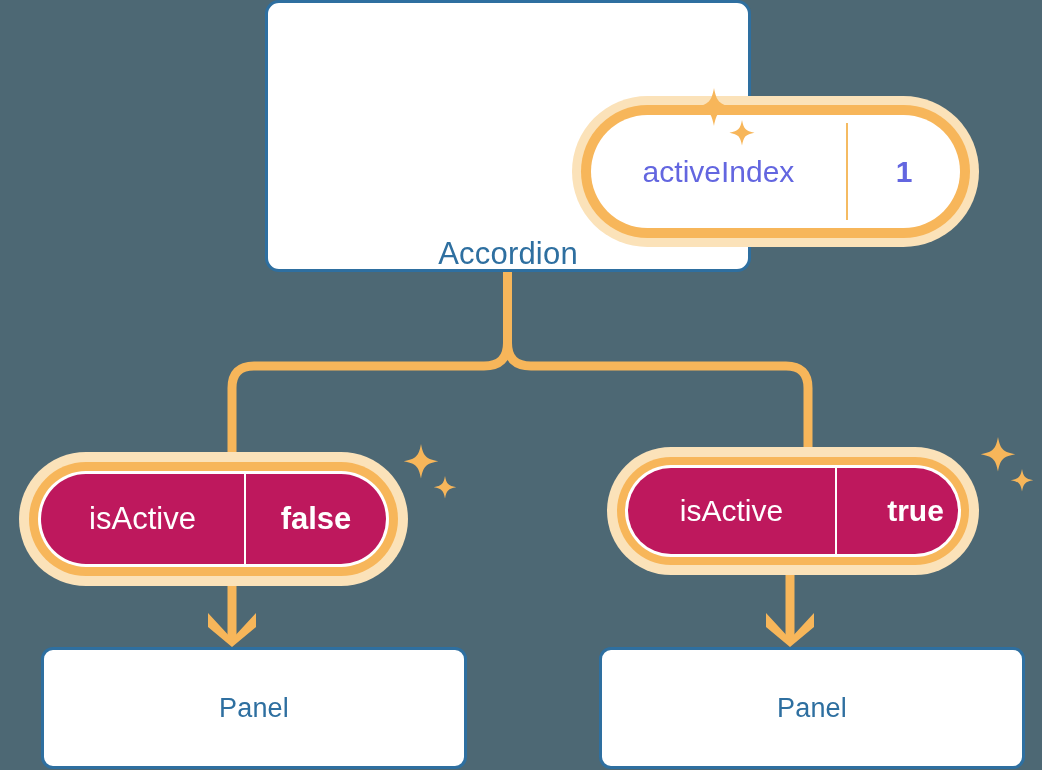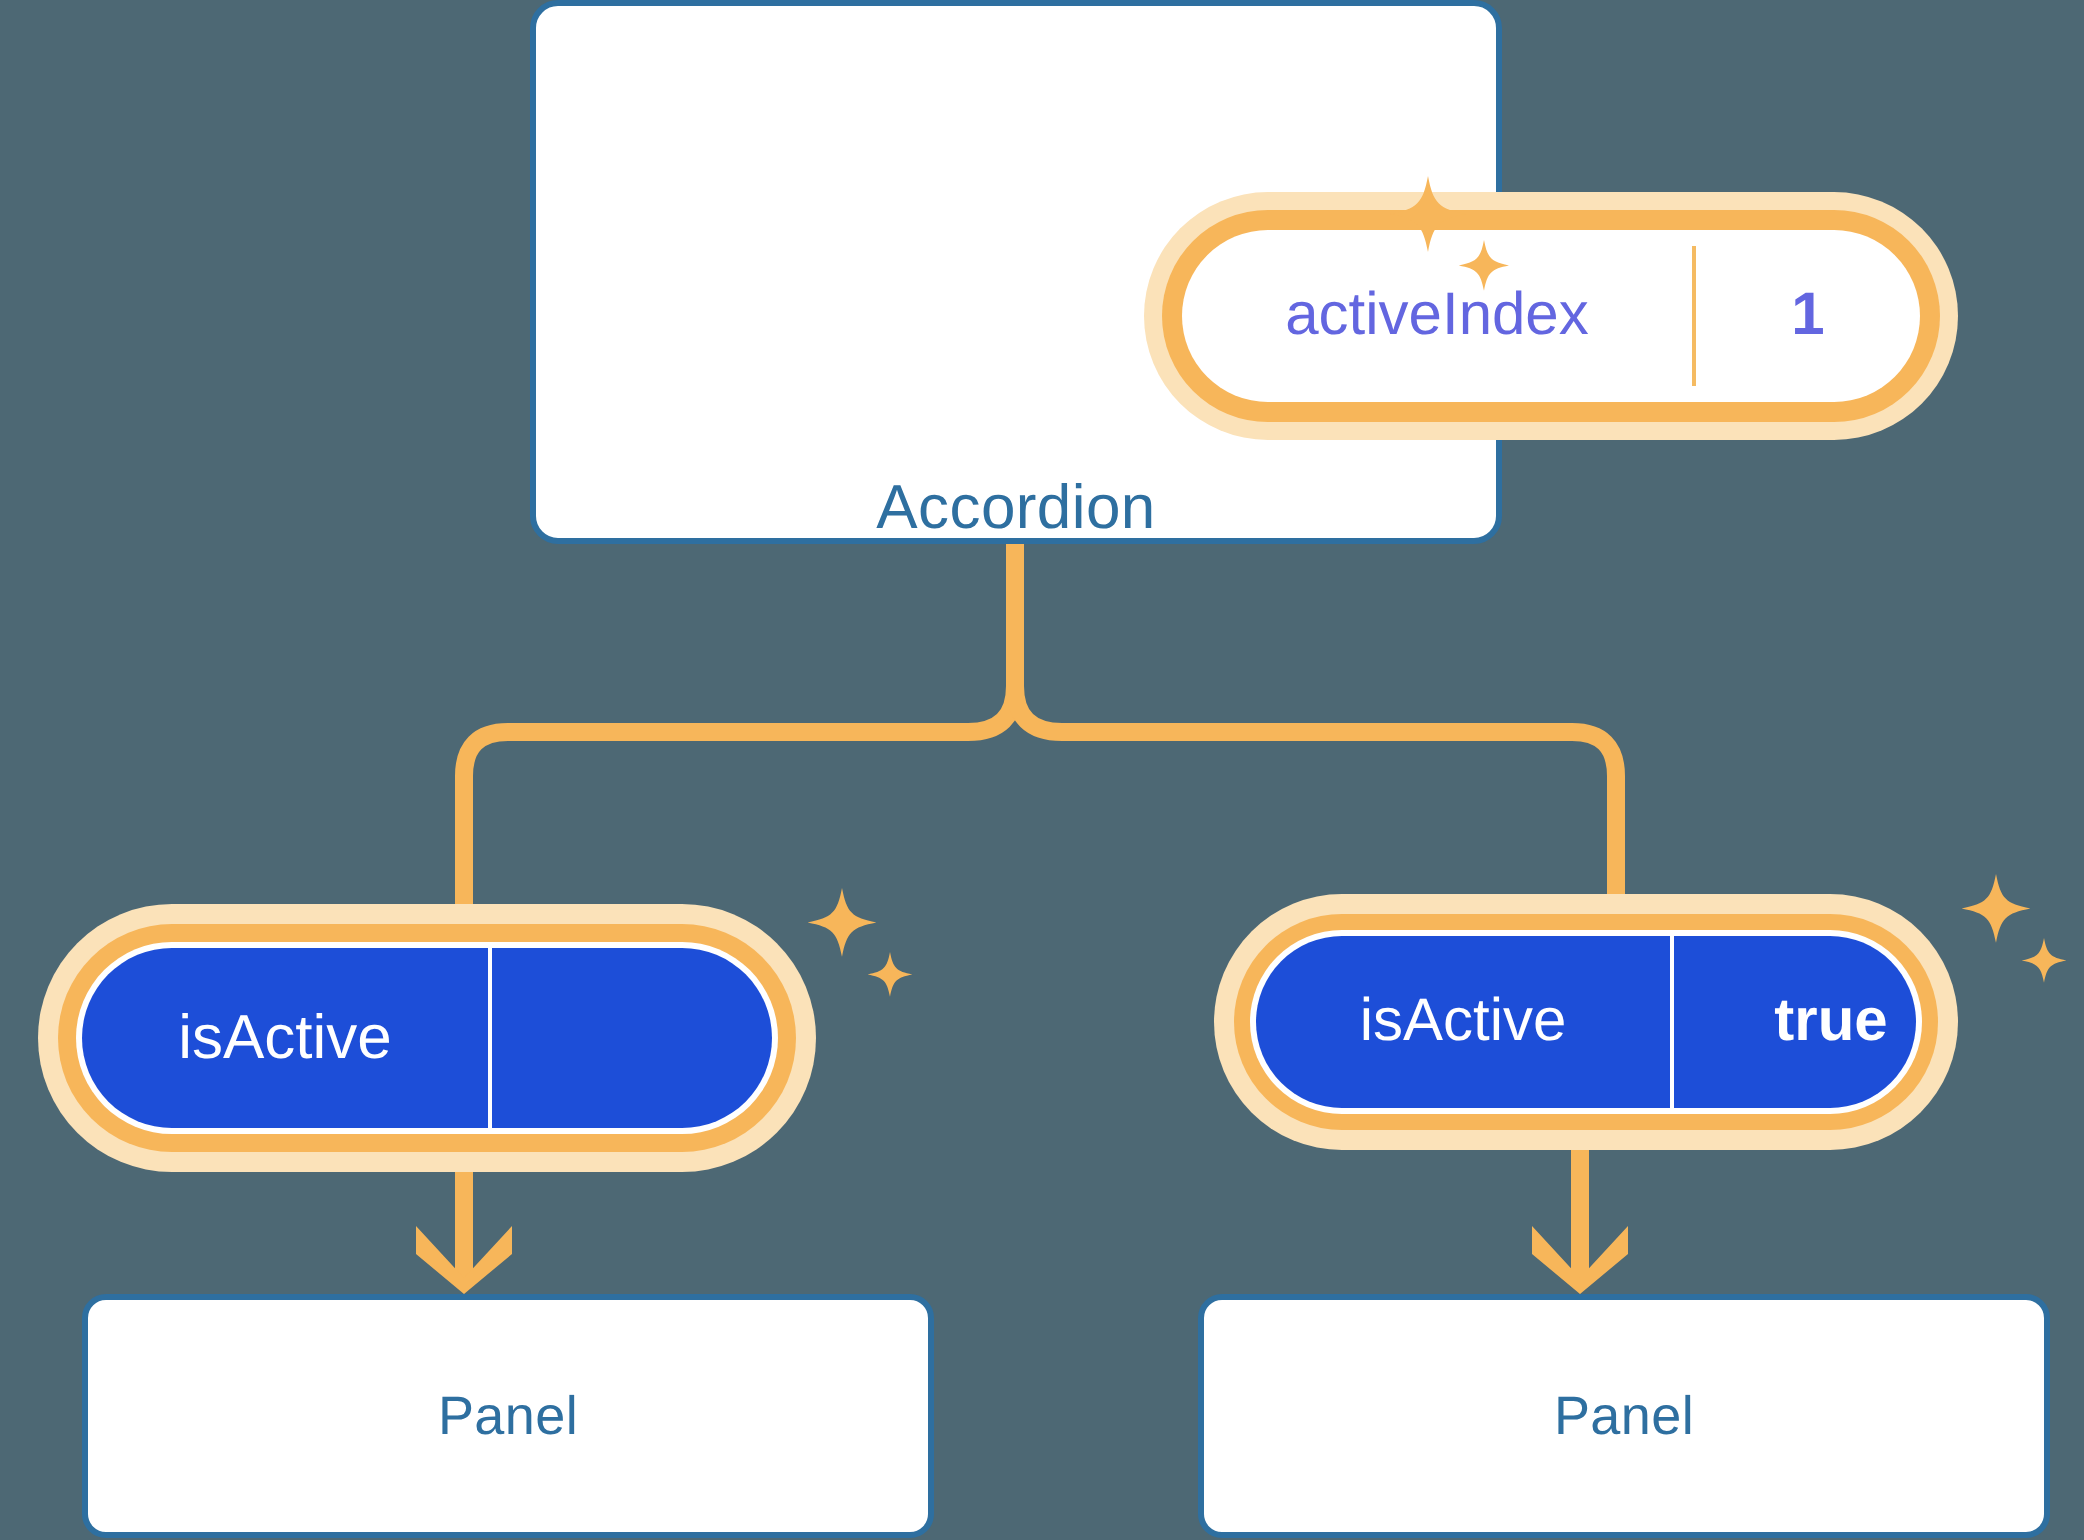--- a/index.html
+++ b/index.html
@@ -128,34 +128,34 @@
     background: #f5bb62;
     align-self: stretch;
     margin: 8px 0;
   }
 
   
   .pill-purple .pill-body { background: #ffffff; }
   .pill-purple .pill-fill {
     position: absolute;
     border-radius: 999px;
-    background: #1d4ed8;
+    background: #be185d;
     display: flex;
     align-items: stretch;
     overflow: hidden;
   }
   .pill-purple .pill-cell { color: #ffffff; }
   .pill-purple .pill-divider {
     width: 2px;
     background: #ffffff;
     align-self: stretch;
   }
 
   
-  #pill-active-index { left: 304px; top: 93px; width: 407px; height: 124px; }
+  #pill-active-index { left: 304px; top: 93px; width: 407px; height: 151px; }
   #pill-active-index .pill-ring { inset: 9px; }
   #pill-active-index .pill-body { inset: 19px; }
   #pill-active-index .pill-cell { font-size: 30px; }
   #pill-active-index .cell-label { flex: 0 0 255px; }
   #pill-active-index .cell-value { flex: 1 1 auto; }
 
   
   #pill-is-active-left { left: 19px; top: 452px; width: 389px; height: 134px; }
   #pill-is-active-left .pill-ring  { inset: 10px; }
   #pill-is-active-left .pill-body  { inset: 19px; }
@@ -229,20 +229,21 @@
     <path d="M56 36 C57.7 45 59.6 47 68.5 48.7 C59.6 50.4 57.7 52.4 56 61.4 C54.3 52.4 52.4 50.4 43.4 48.7 C52.4 47 54.3 45 56 36 Z" fill="#f7b65a"></path>
   </svg>
 
   <div class="pill-wrap pill-purple node" id="pill-is-active-left">
     <div class="pill-halo"></div>
     <div class="pill-ring"></div>
     <div class="pill-body"></div>
     <div class="pill-fill">
       <div class="pill-cell pill-label cell-label">isActive</div>
       <div class="pill-divider"></div>
+      <div class="pill-cell pill-value cell-value">false</div>
     </div>
   </div>
 
   <svg class="sparkles" id="sparkles-left" viewBox="0 0 62 72">
     <path d="M22 5 C24.3 17.2 27 19.9 39.2 22.2 C27 24.5 24.3 27.2 22 39.4 C19.7 27.2 17 24.5 4.8 22.2 C17 19.9 19.7 17.2 22 5 Z" fill="#f7b65a"></path>
     <path d="M46 37 C47.5 45 49.2 46.7 57.2 48.2 C49.2 49.7 47.5 51.4 46 59.4 C44.5 51.4 42.8 49.7 34.8 48.2 C42.8 46.7 44.5 45 46 37 Z" fill="#f7b65a"></path>
   </svg>
 
   <div class="node card card-panel" id="card-panel-left">
     <div class="card-title">Panel</div>

